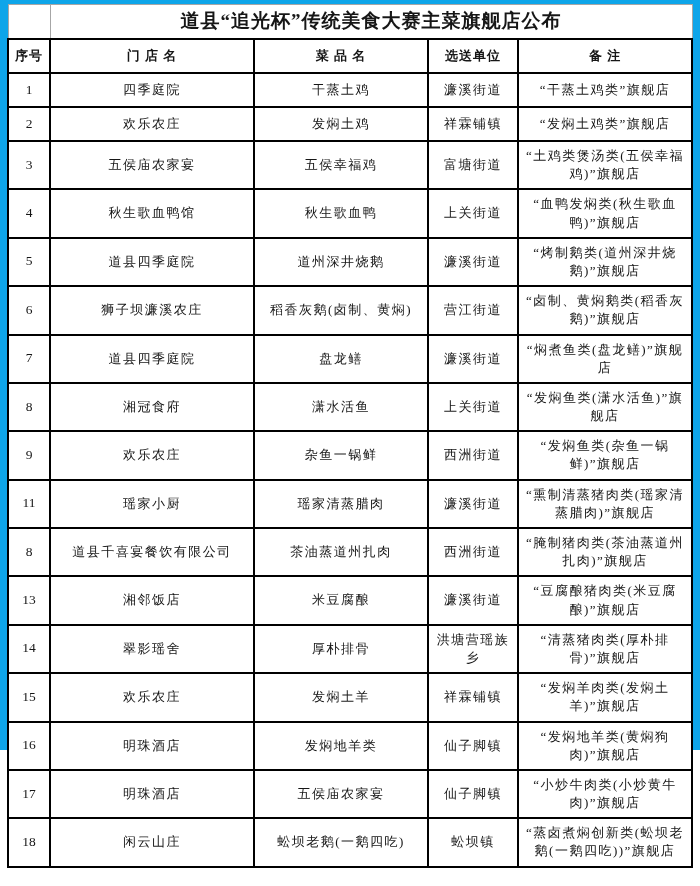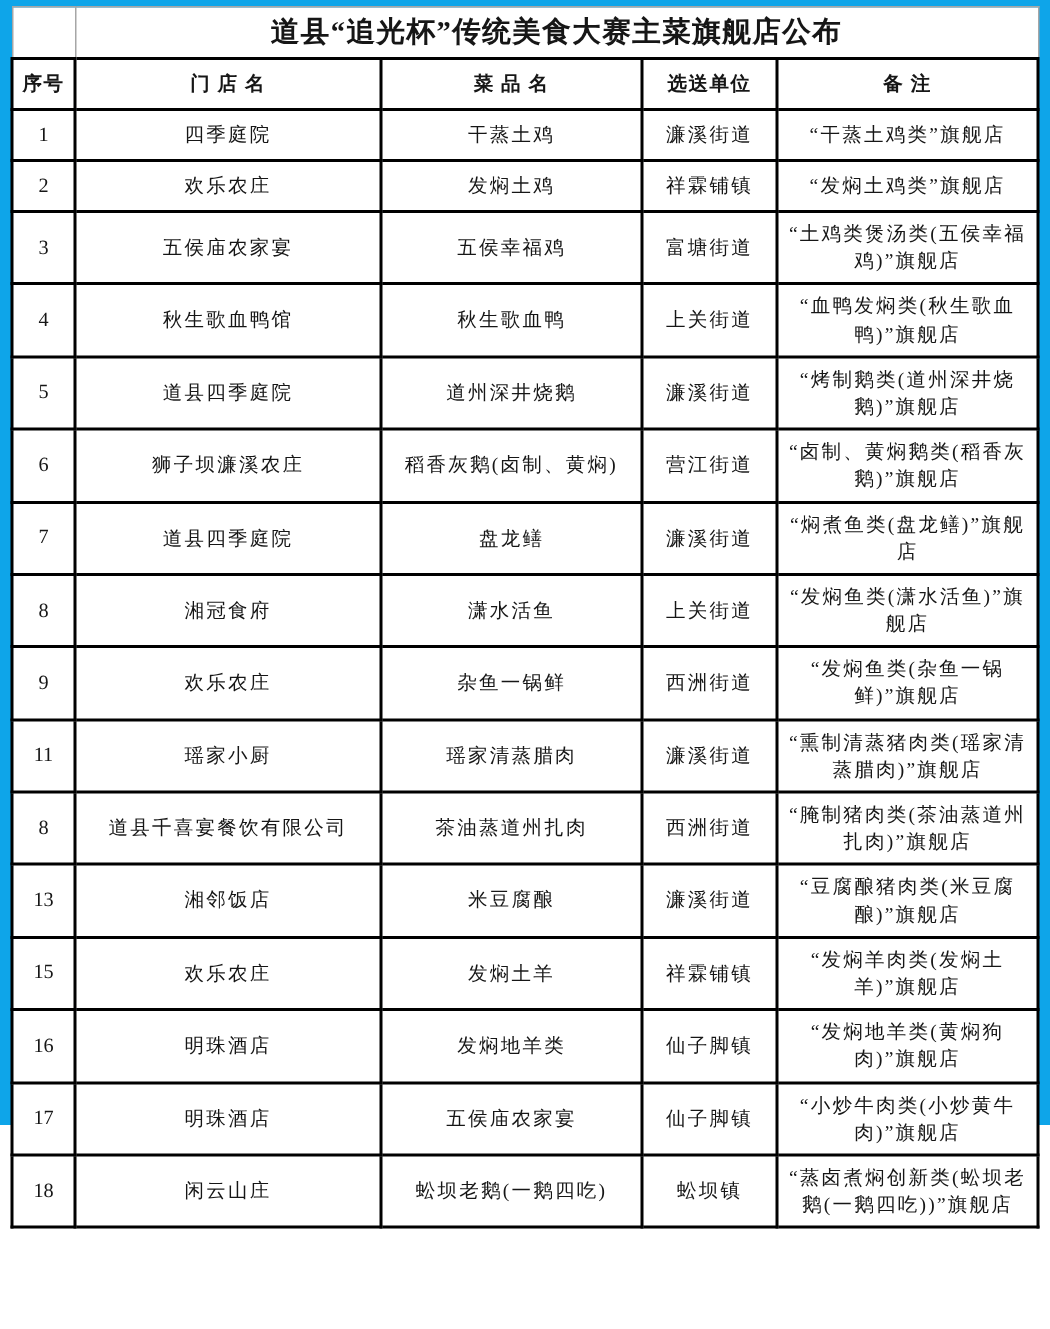--- a/index.html
+++ b/index.html
@@ -167,20 +167,27 @@
     <td class="cell-remark">“腌制猪肉类(茶油蒸道州扎肉)”旗舰店</td>
   </tr>
         <tr>
     <td class="cell-serial">13</td>
     <td class="cell-store">湘邻饭店</td>
     <td class="cell-dish">米豆腐酿</td>
     <td class="cell-unit">濂溪街道</td>
     <td class="cell-remark">“豆腐酿猪肉类(米豆腐酿)”旗舰店</td>
   </tr>
         <tr>
+    <td class="cell-serial">14</td>
+    <td class="cell-store">翠影瑶舍</td>
+    <td class="cell-dish">厚朴排骨</td>
+    <td class="cell-unit">洪塘营瑶族乡</td>
+    <td class="cell-remark">“清蒸猪肉类(厚朴排骨)”旗舰店</td>
+  </tr>
+        <tr>
     <td class="cell-serial">15</td>
     <td class="cell-store">欢乐农庄</td>
     <td class="cell-dish">发焖土羊</td>
     <td class="cell-unit">祥霖铺镇</td>
     <td class="cell-remark">“发焖羊肉类(发焖土羊)”旗舰店</td>
   </tr>
         <tr>
     <td class="cell-serial">16</td>
     <td class="cell-store">明珠酒店</td>
     <td class="cell-dish">发焖地羊类</td>

